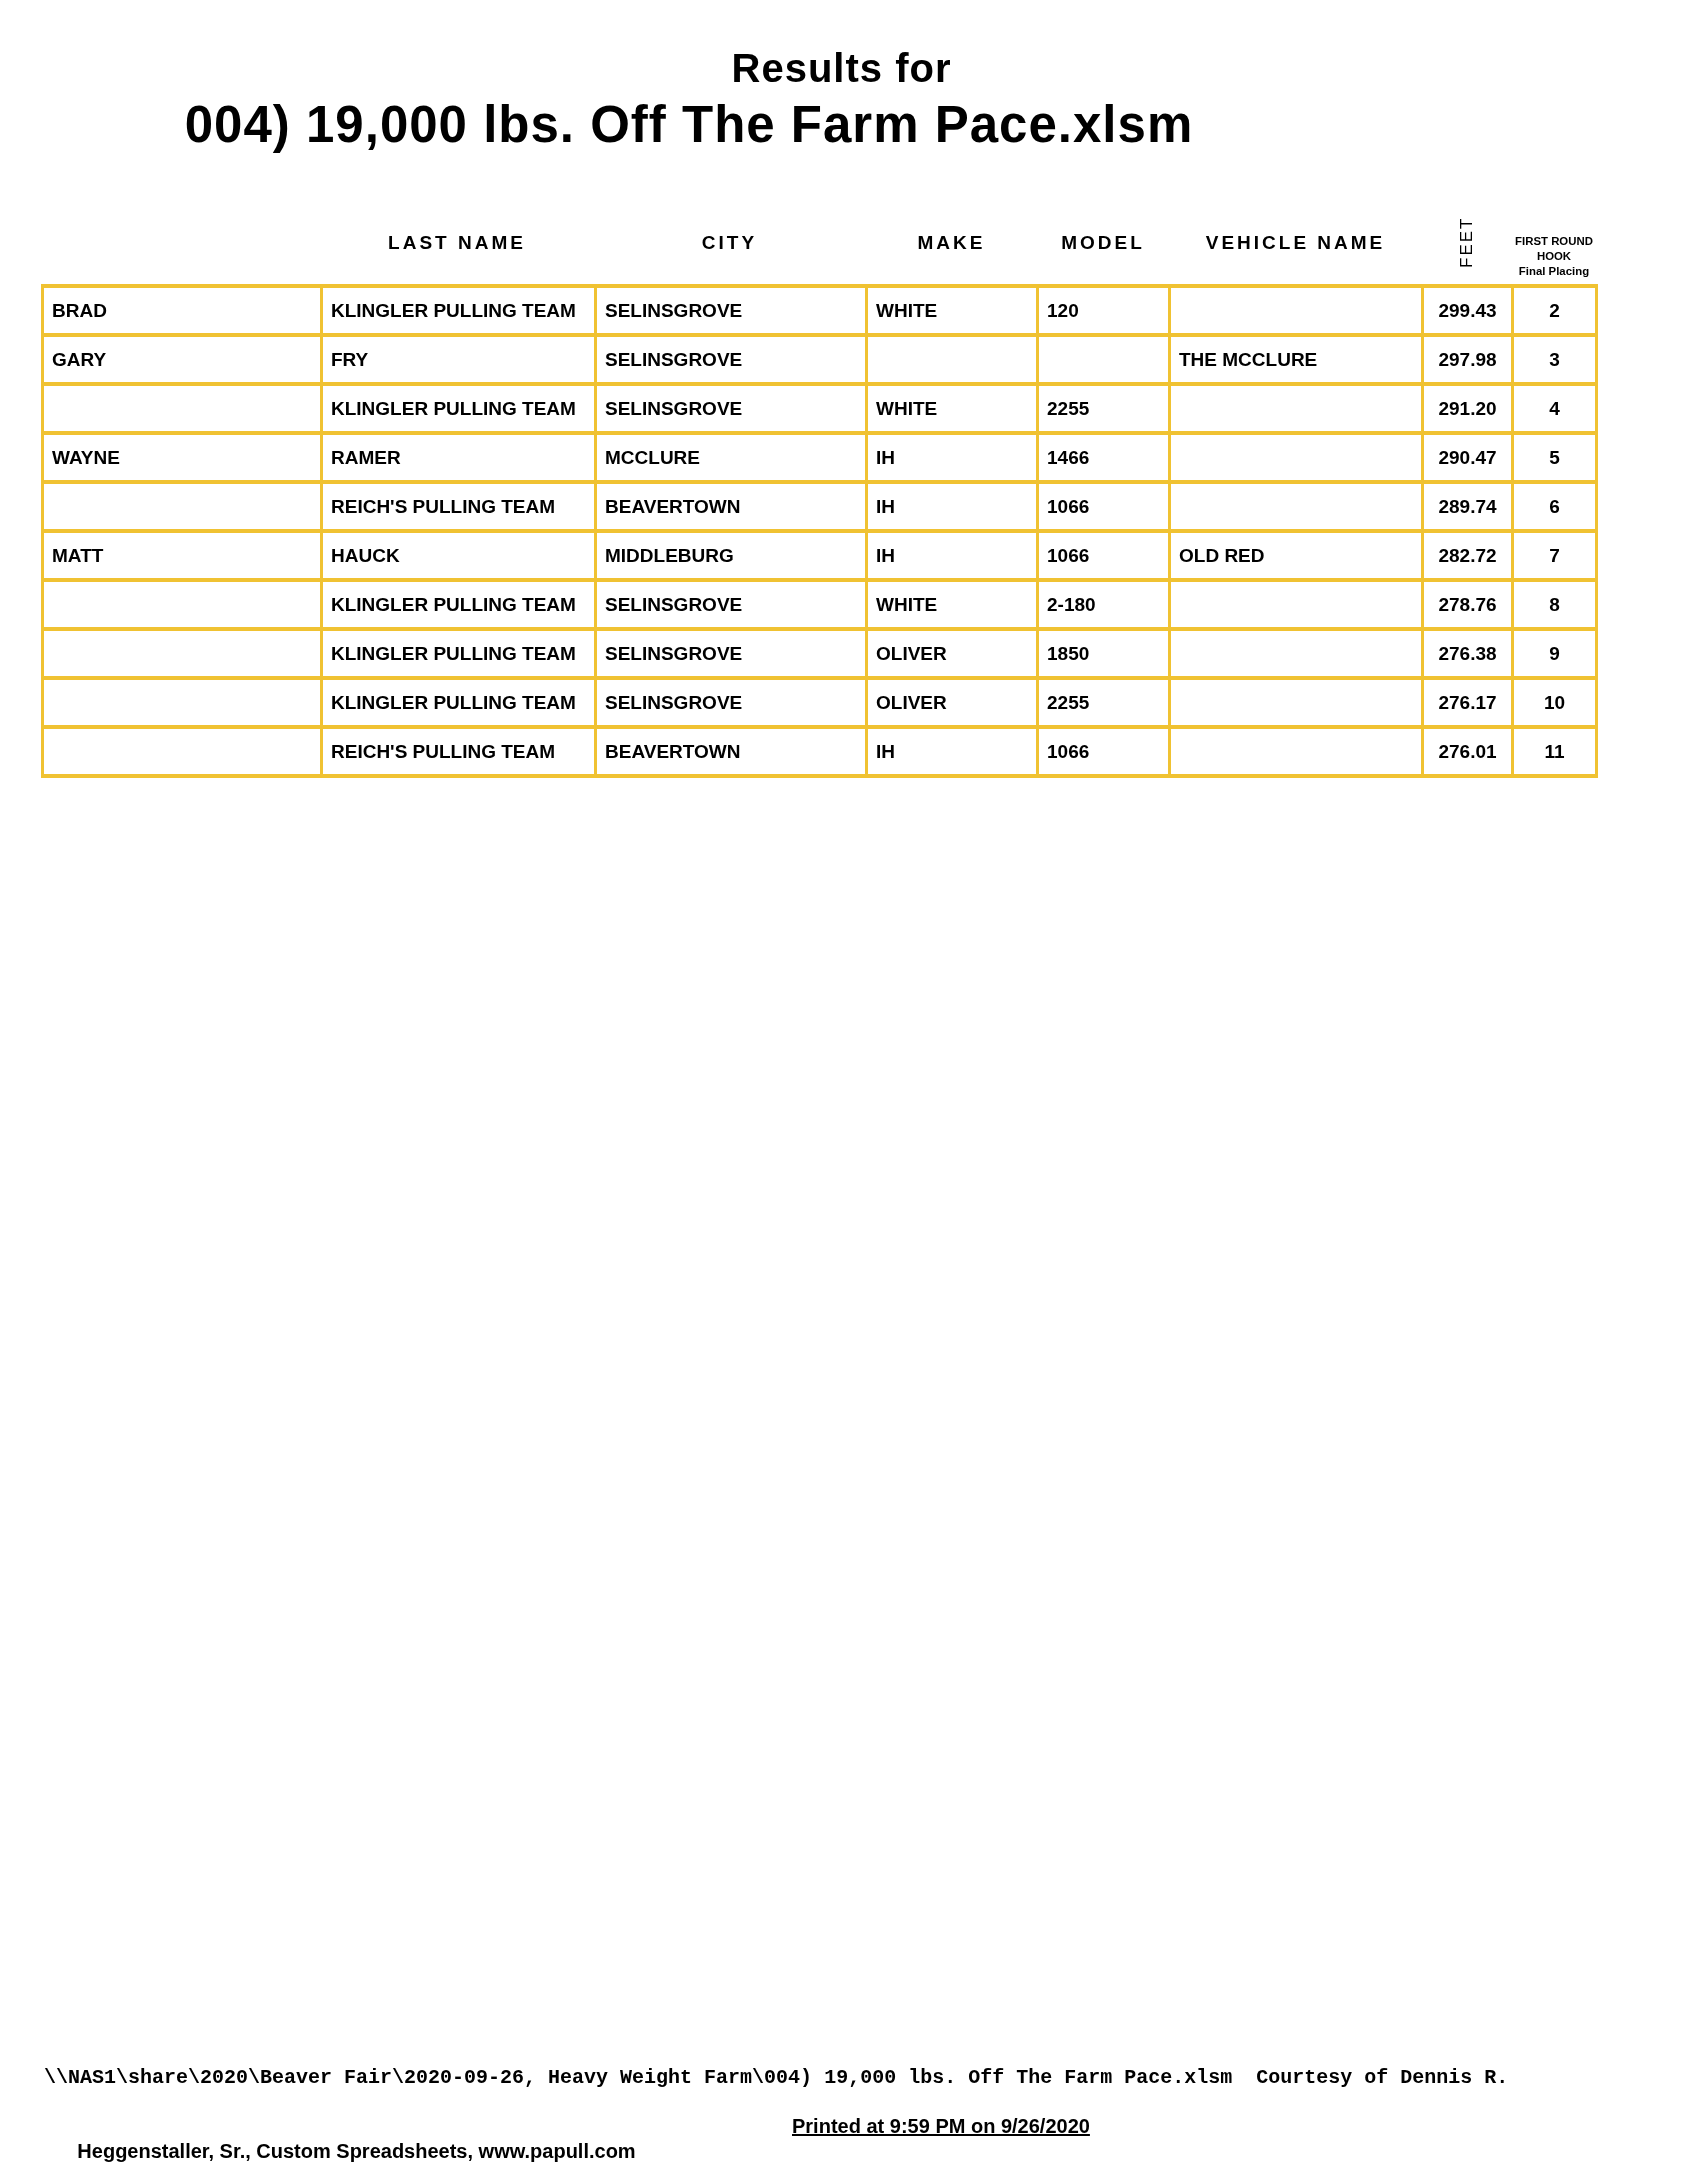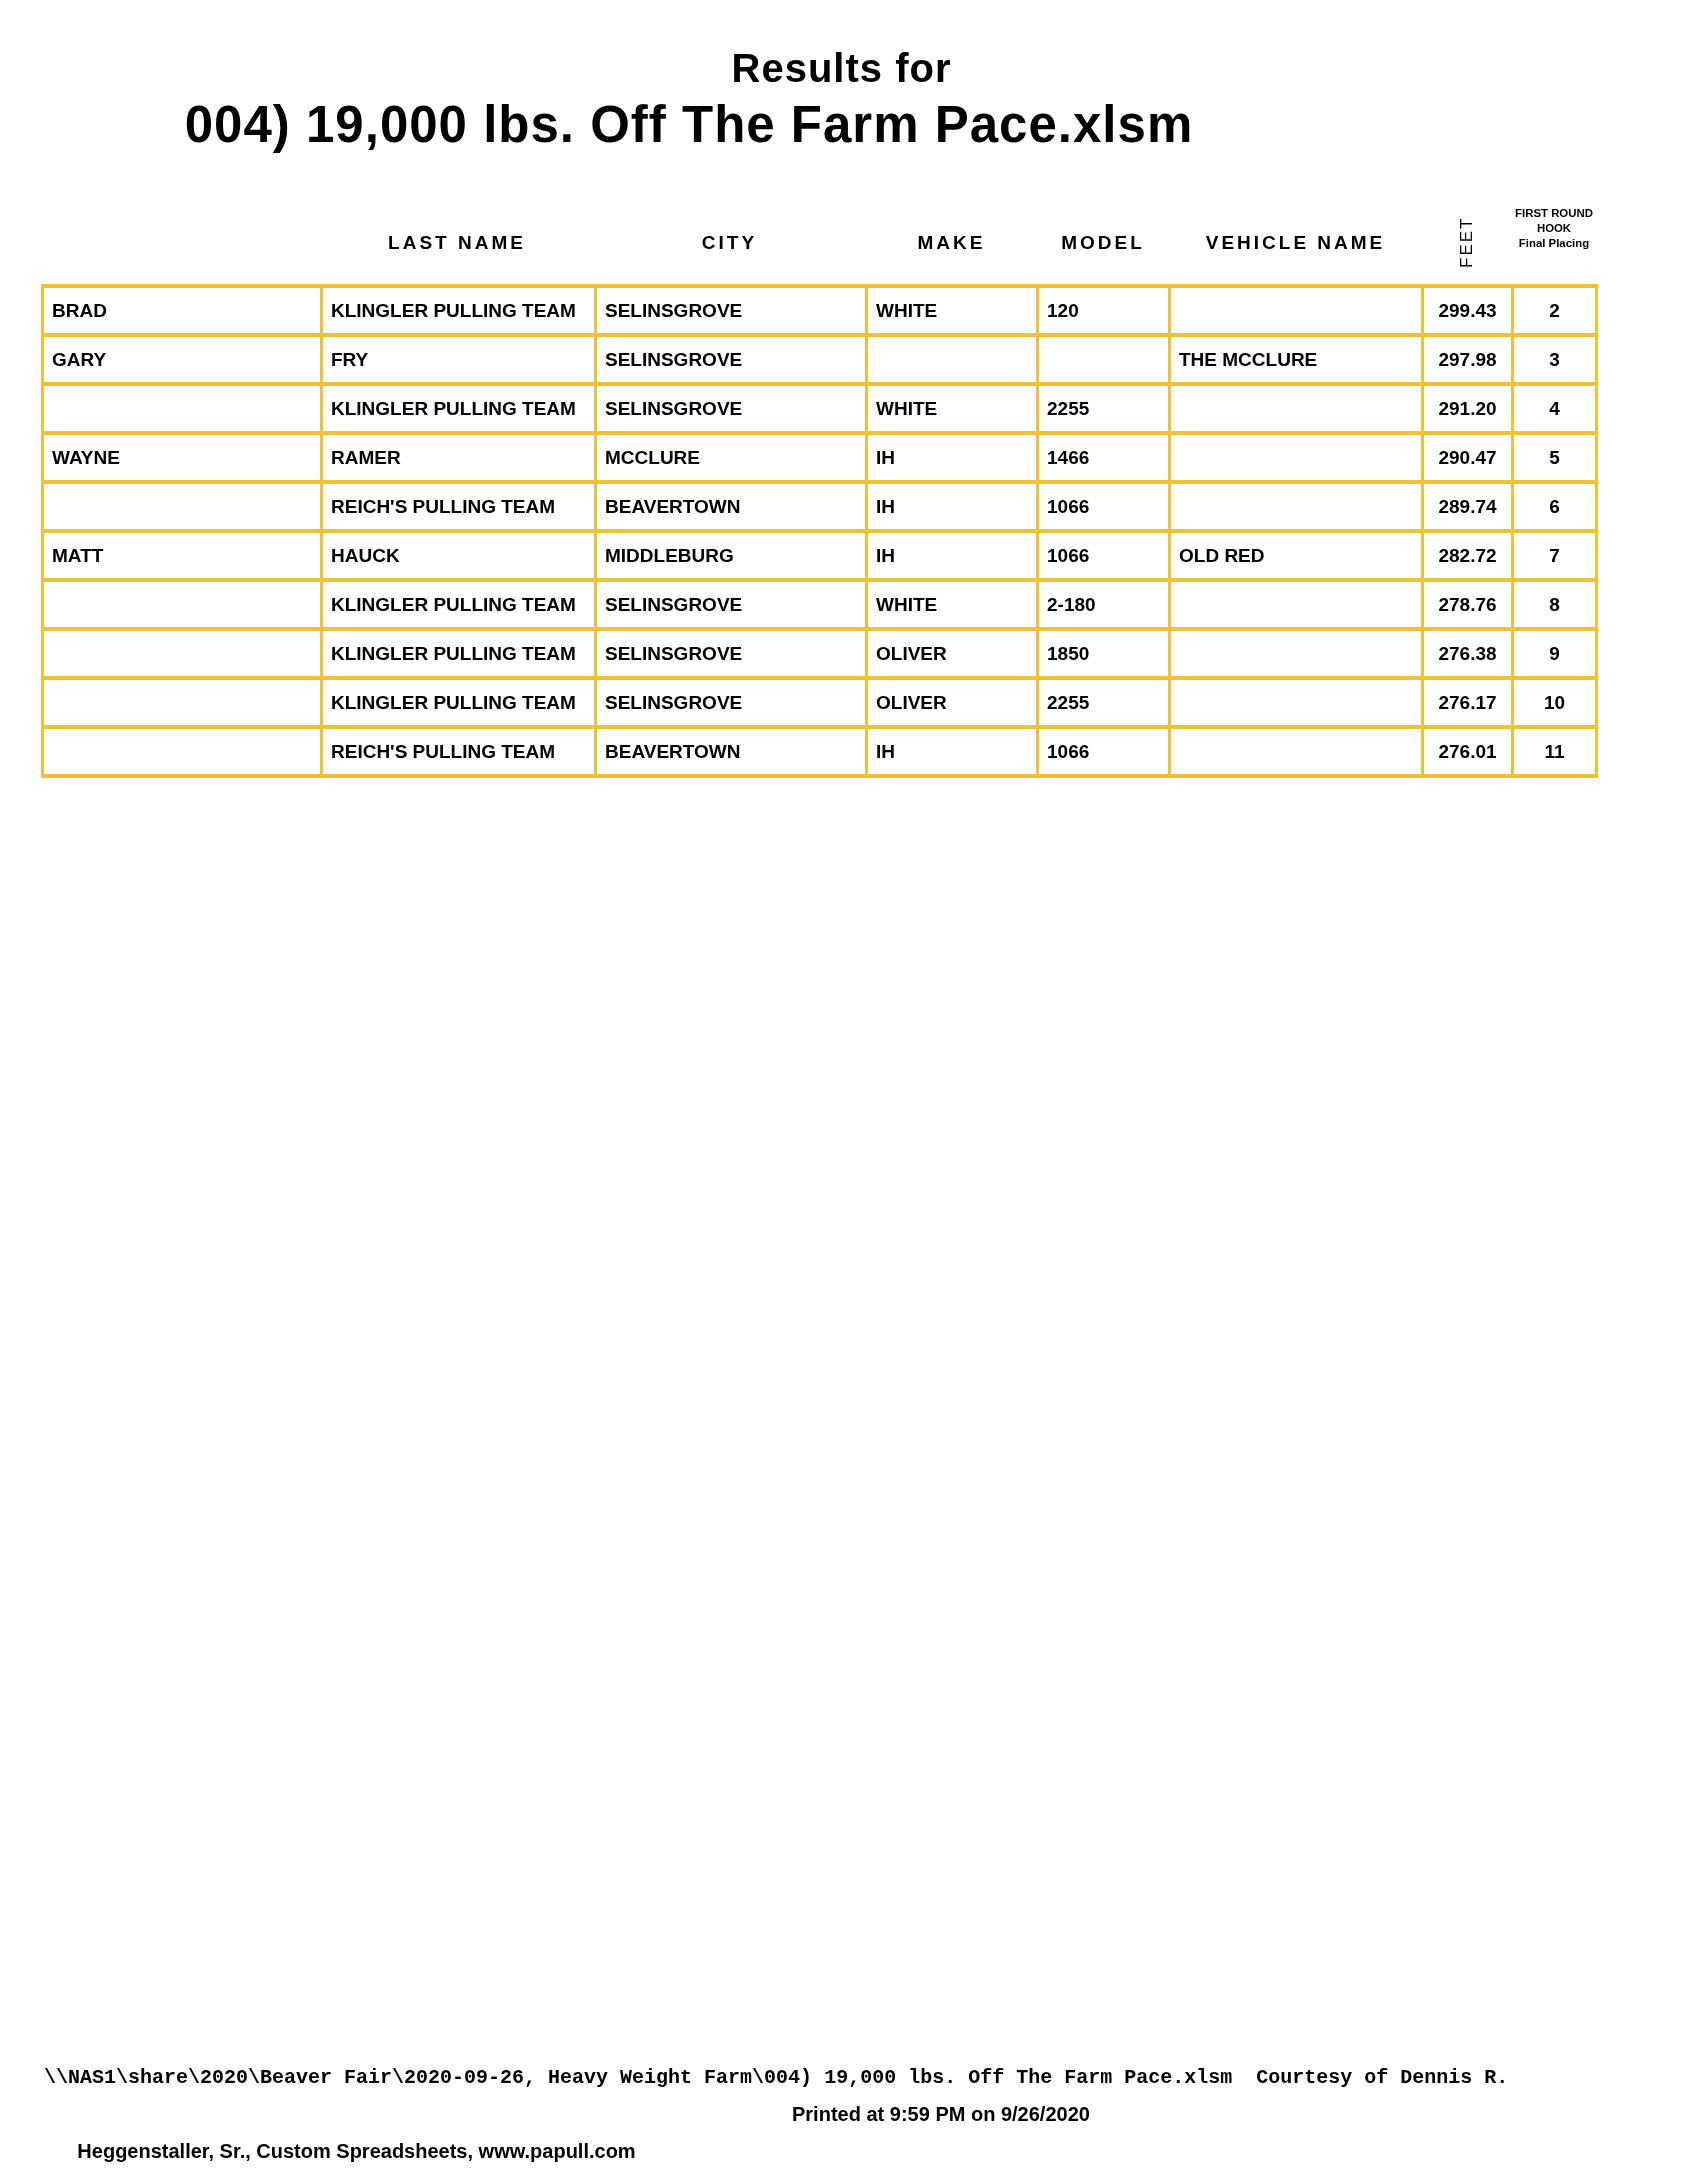--- a/index.html
+++ b/index.html
@@ -17,32 +17,32 @@
   .h0{left:0;width:279px;}
   .h1{left:279px;width:274px;}
   .h2{left:553px;width:271px;}
   .h3{left:825px;width:171px;}
   .h4{left:996px;width:132px;}
   .h5{left:1128px;width:253px;}
   .h6{left:1381px;width:90px;}
   .h7{left:1471px;width:84px;}
   .feet-hdr{writing-mode:vertical-rl;transform:rotate(180deg);font-size:17px;letter-spacing:2px;
             height:73px;position:absolute;top:0;display:flex;align-items:center;justify-content:center;}
-  .placing-hdr{flex-direction:column;font-size:11.4px;letter-spacing:0;line-height:15px;justify-content:flex-start;}
+  .placing-hdr{flex-direction:column;font-size:11.4px;letter-spacing:0;line-height:15px;justify-content:flex-end;}
 
   table.tbl{position:absolute;top:284px;left:41px;border-collapse:collapse;table-layout:fixed;}
   .tbl td{border:3px solid var(--grid);border-top-width:4px;border-bottom-width:4px;
           height:45px;font-weight:bold;font-size:19px;padding:0 2px 0 8px;overflow:hidden;
           white-space:nowrap;vertical-align:middle;background:#fff;}
   .tbl td.c6,.tbl td.c7{text-align:center;padding:0;}
 
   .footer{position:absolute;left:44px;top:2059px;font-size:20px;font-weight:bold;line-height:37px;}
   .fline{white-space:pre;font-family:Liberation Mono, monospace;}
   .fline2{position:relative;white-space:pre;}
-  .printed{position:absolute;left:748px;top:0;white-space:pre;}
+  .printed{position:absolute;left:748px;top:12px;white-space:pre;text-decoration:underline;}
 </style>
 </head>
 <body>
 
 <div class="page">
 
   <div class="title1">Results for</div>
   <div class="title2">004) 19,000 lbs. Off The Farm Pace.xlsm</div>
 
   <div class="hdr">

